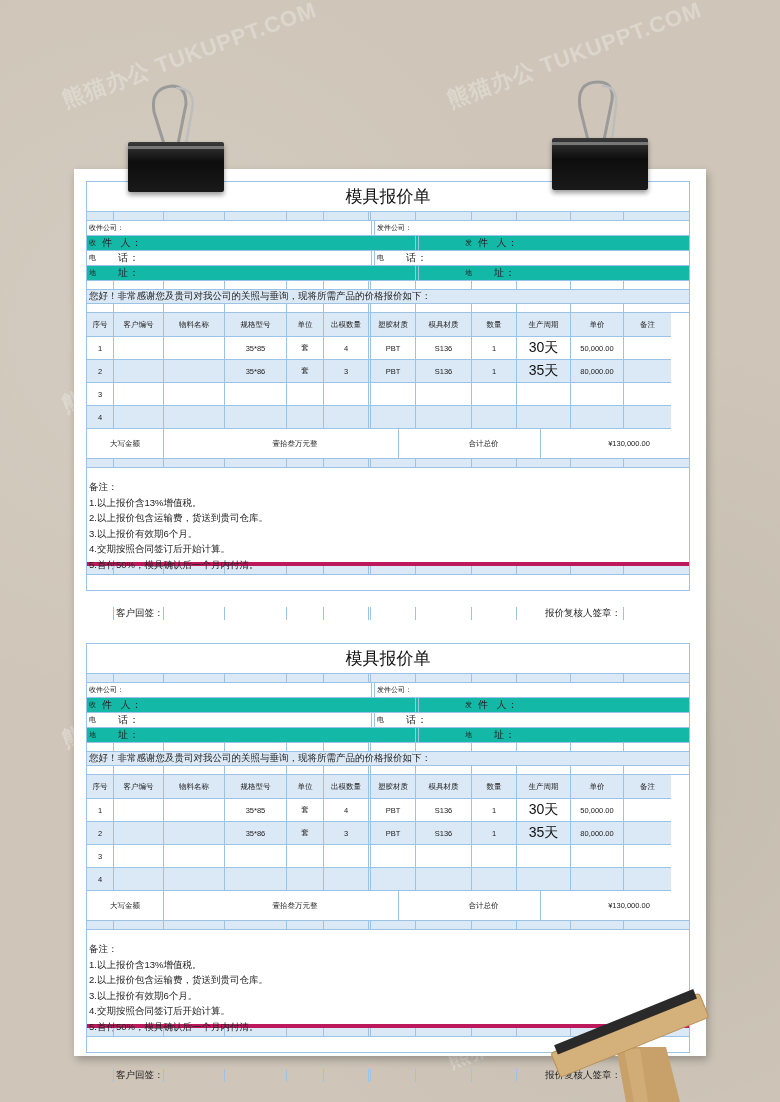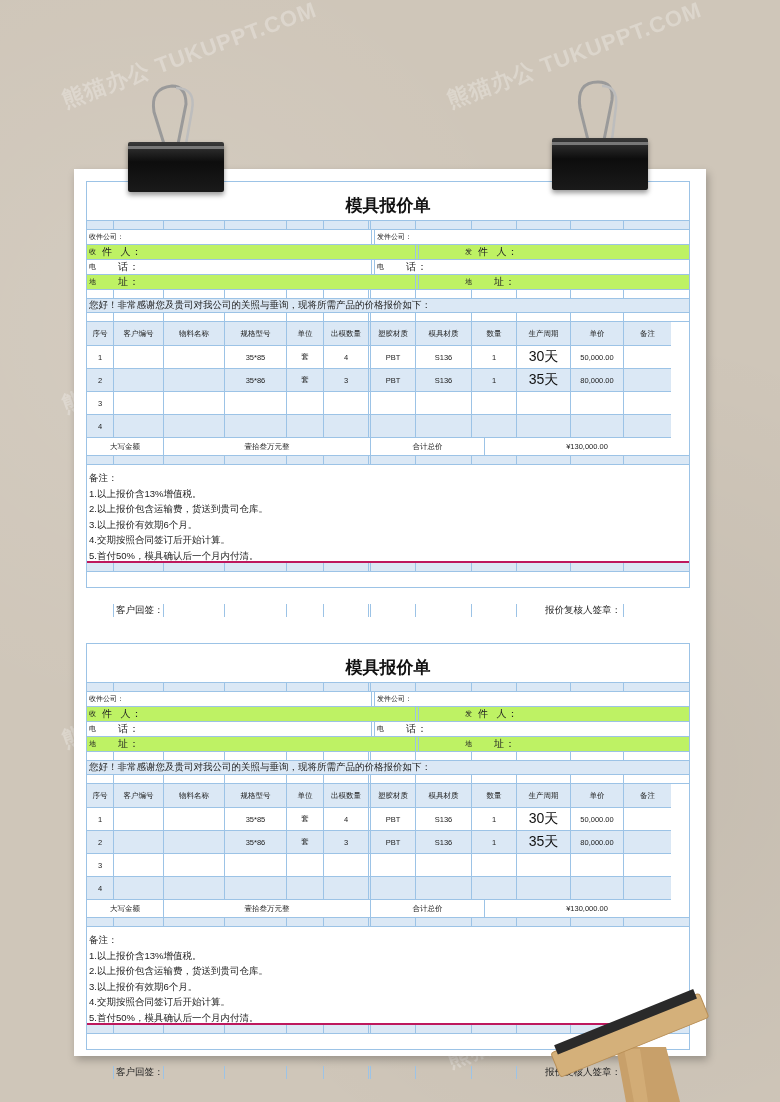--- a/index.html
+++ b/index.html
@@ -35,42 +35,41 @@
     left: 12px;
     width: 604px;
     border: 1px solid #9cc3e6;
   }
   .sheet.s1 { top: 12px; }
   .sheet.s2 { top: 474px; }
 
   .title-row {
     height: 30px;
     display: flex; align-items: center; justify-content: center;
-    font-size: 17px; font-weight: bold; color: #111;
+    font-size: 17px; font-weight: normal; color: #111;
     border-bottom: 1px solid #9cc3e6;
-    margin-top: 9px;
   }
   .grid-row {
     display: grid;
     grid-template-columns: 27px 50px 61px 62px 37px 45px 2px 45px 56px 45px 54px 53px 47px;
     height: 9px;
     background: #dbe8f5;
     border-bottom: 1px solid #9cc3e6;
   }
   .grid-row > div { border-right: 1px solid #9cc3e6; }
   .grid-row > div:last-child { border-right: none; }
 
   .info-row {
     display: grid;
     grid-template-columns: 284px 4px 1fr;
     height: 15px;
     border-bottom: 1px solid #9cc3e6;
     font-size: 8px;
   }
-  .info-row.alt { background: #bef264; gap: 44px; }
+  .info-row.alt { background: #14b8a6; gap: 44px; }
   .info-row > div { display: flex; align-items: center; padding-left: 2px; }
   .info-row .gap { border-left: 1px solid #9cc3e6; border-right: 1px solid #9cc3e6; padding: 0; }
   .info-row .big { font-size: 10px; letter-spacing: 1px; }
   .lbl-small { font-size: 7px; margin-right: 6px; }
 
   .greet {
     height: 14px;
     background: #dbe8f5;
     border-bottom: 1px solid #9cc3e6;
     font-size: 9.5px;
@@ -89,35 +88,36 @@
   }
   .tbl > div.last { border-right: none; }
   .tbl .hdr { height: 24px; background: #dbe8f5; }
   .tbl .r { height: 23px; }
   .tbl .alt { background: #dbe8f5; }
   .tbl .days { font-size: 14px; color: #111; }
 
   .total-row {
     display: grid;
     grid-template-columns: 77px 207px 114px 1fr;
-    height: 18px;
+    height: 30px;
     border-bottom: 1px solid #9cc3e6;
     font-size: 7.5px;
+    gap: 28px;
   }
   .total-row > div {
     border-right: 1px solid #9cc3e6;
     display: flex; align-items: center; justify-content: center;
   }
   .total-row > div:last-child { border-right: none; }
 
   .notes {
-    padding: 5px 2px 3px 2px;
+    padding: 11px 2px 3px 2px;
     font-size: 9.5px;
     line-height: 15.5px;
-    border-bottom: 2px solid #be185d;
+    border-bottom: 4px solid #be185d;
     height: 98px;
   }
 
   .sign-row {
     display: grid;
     grid-template-columns: 27px 50px 61px 62px 37px 45px 2px 45px 56px 45px 107px 47px;
     height: 15px;
     font-size: 9.5px;
   }
   .sign-row > div { border-right: 1px solid #9cc3e6; display: flex; align-items: center; margin-top: 32px; }

